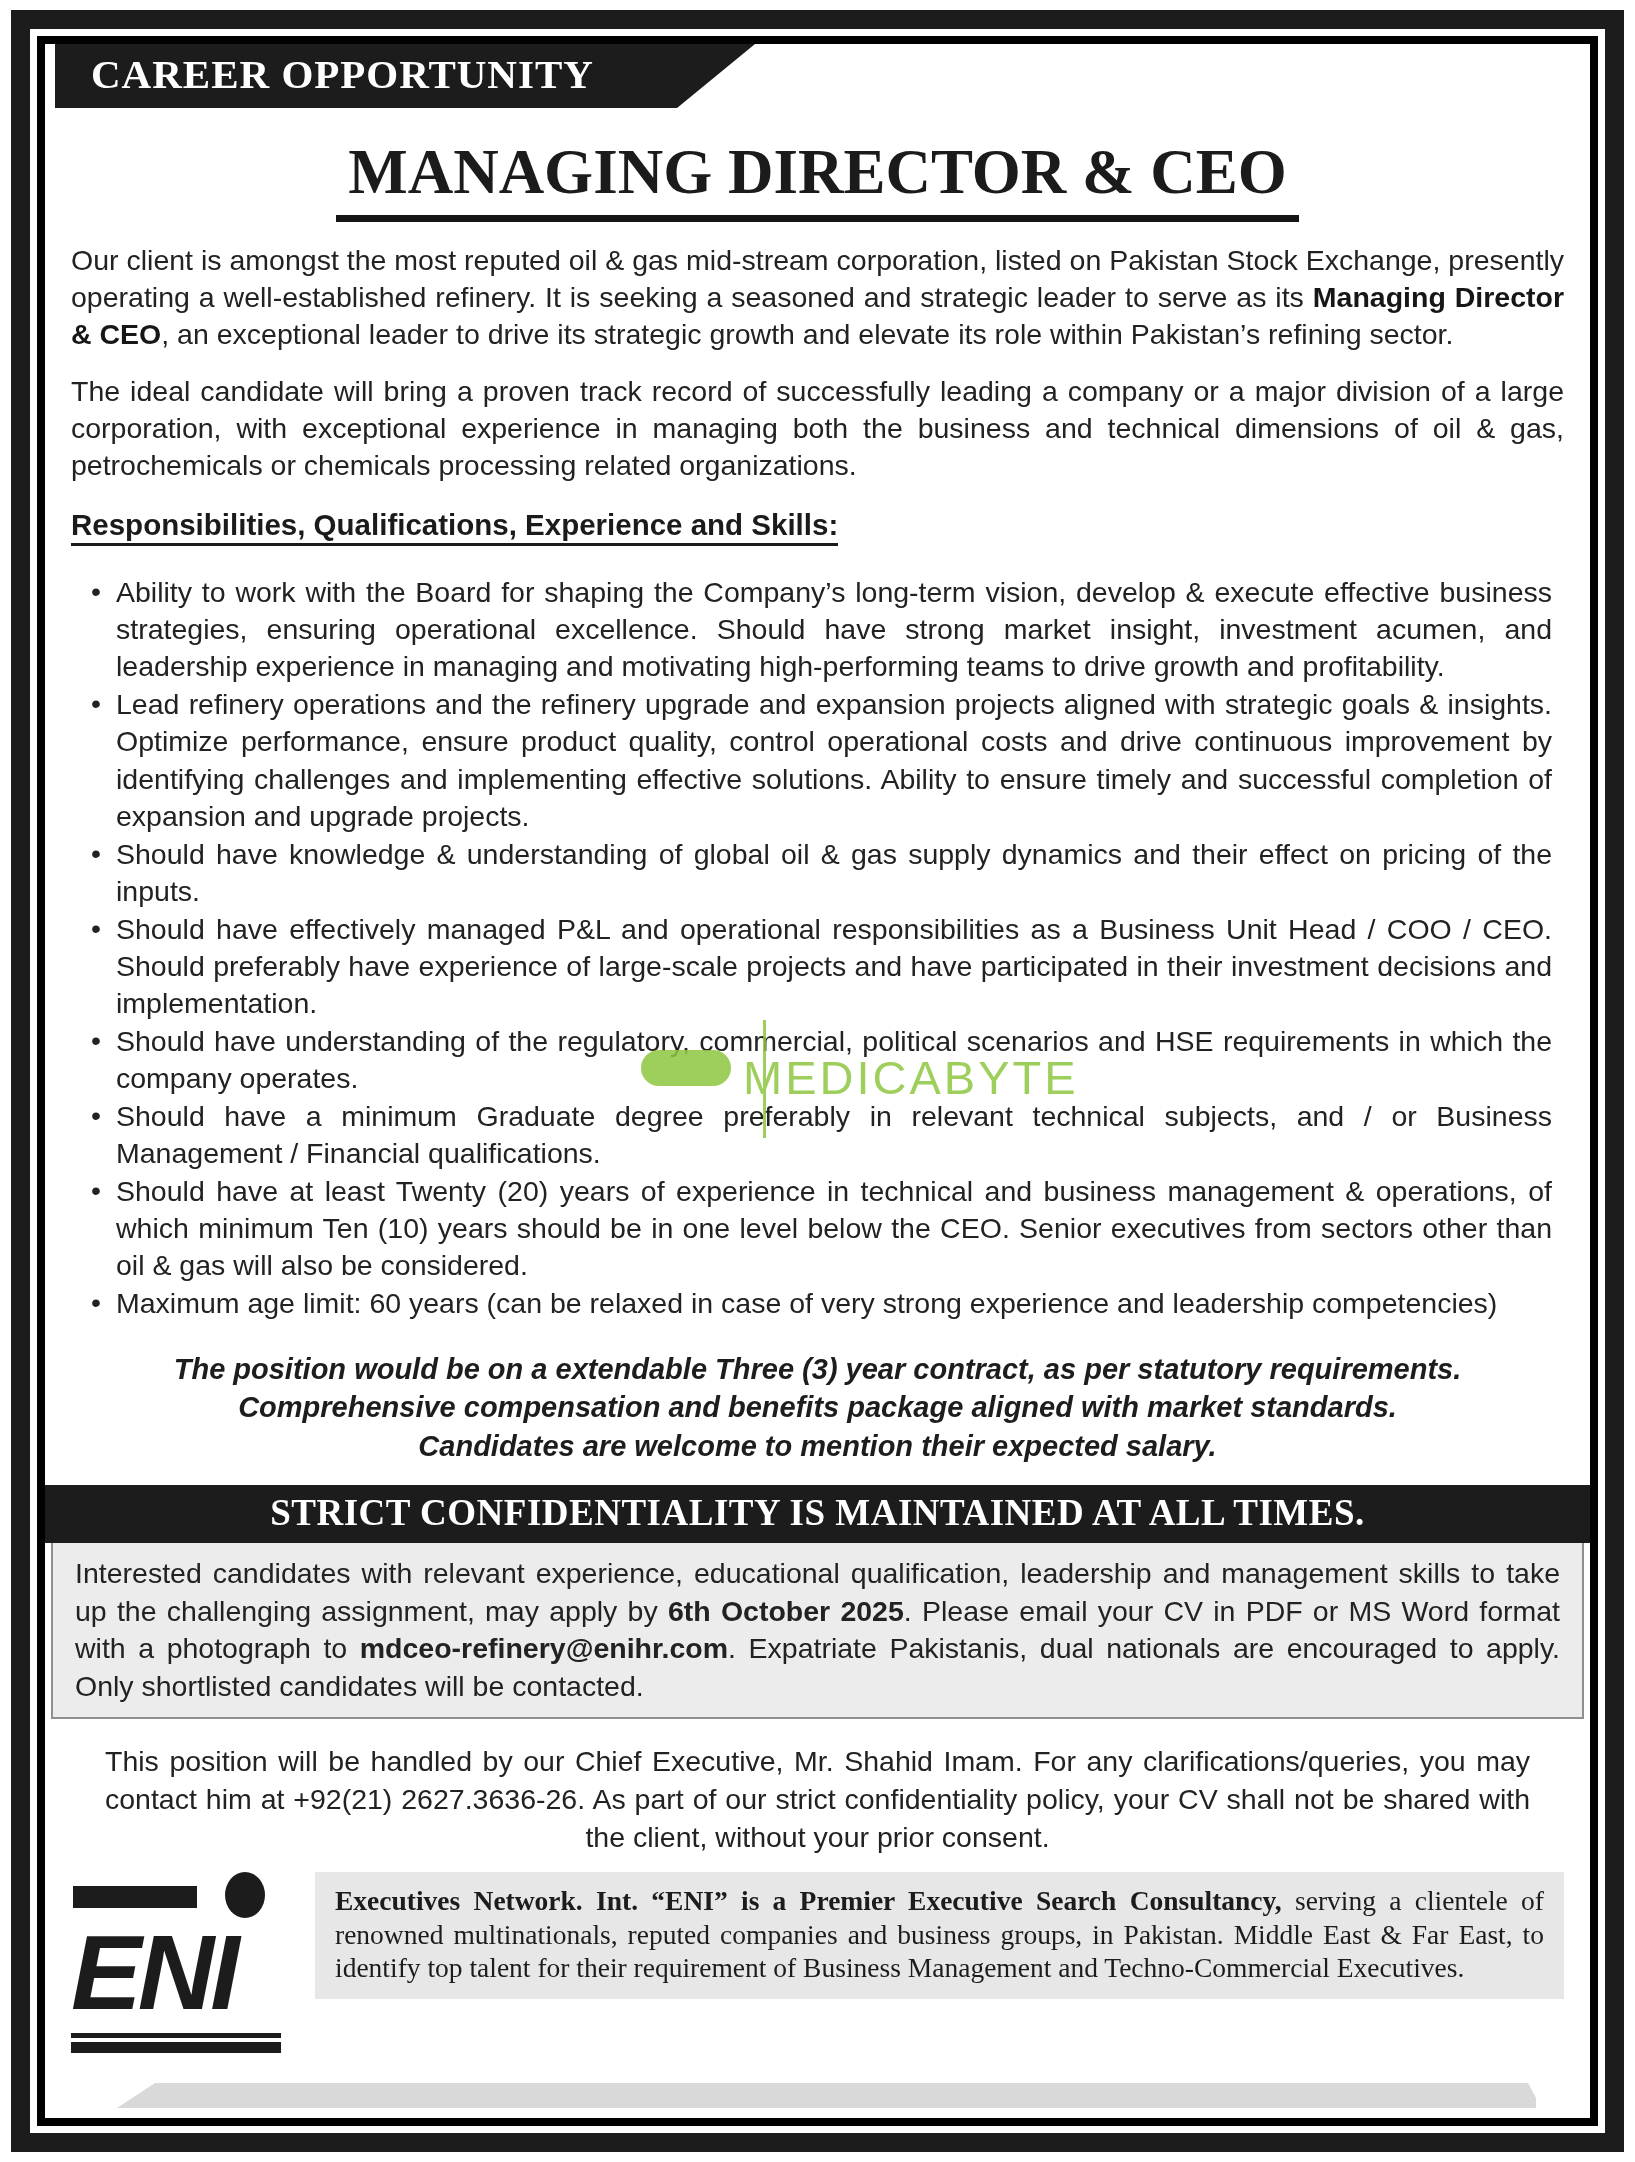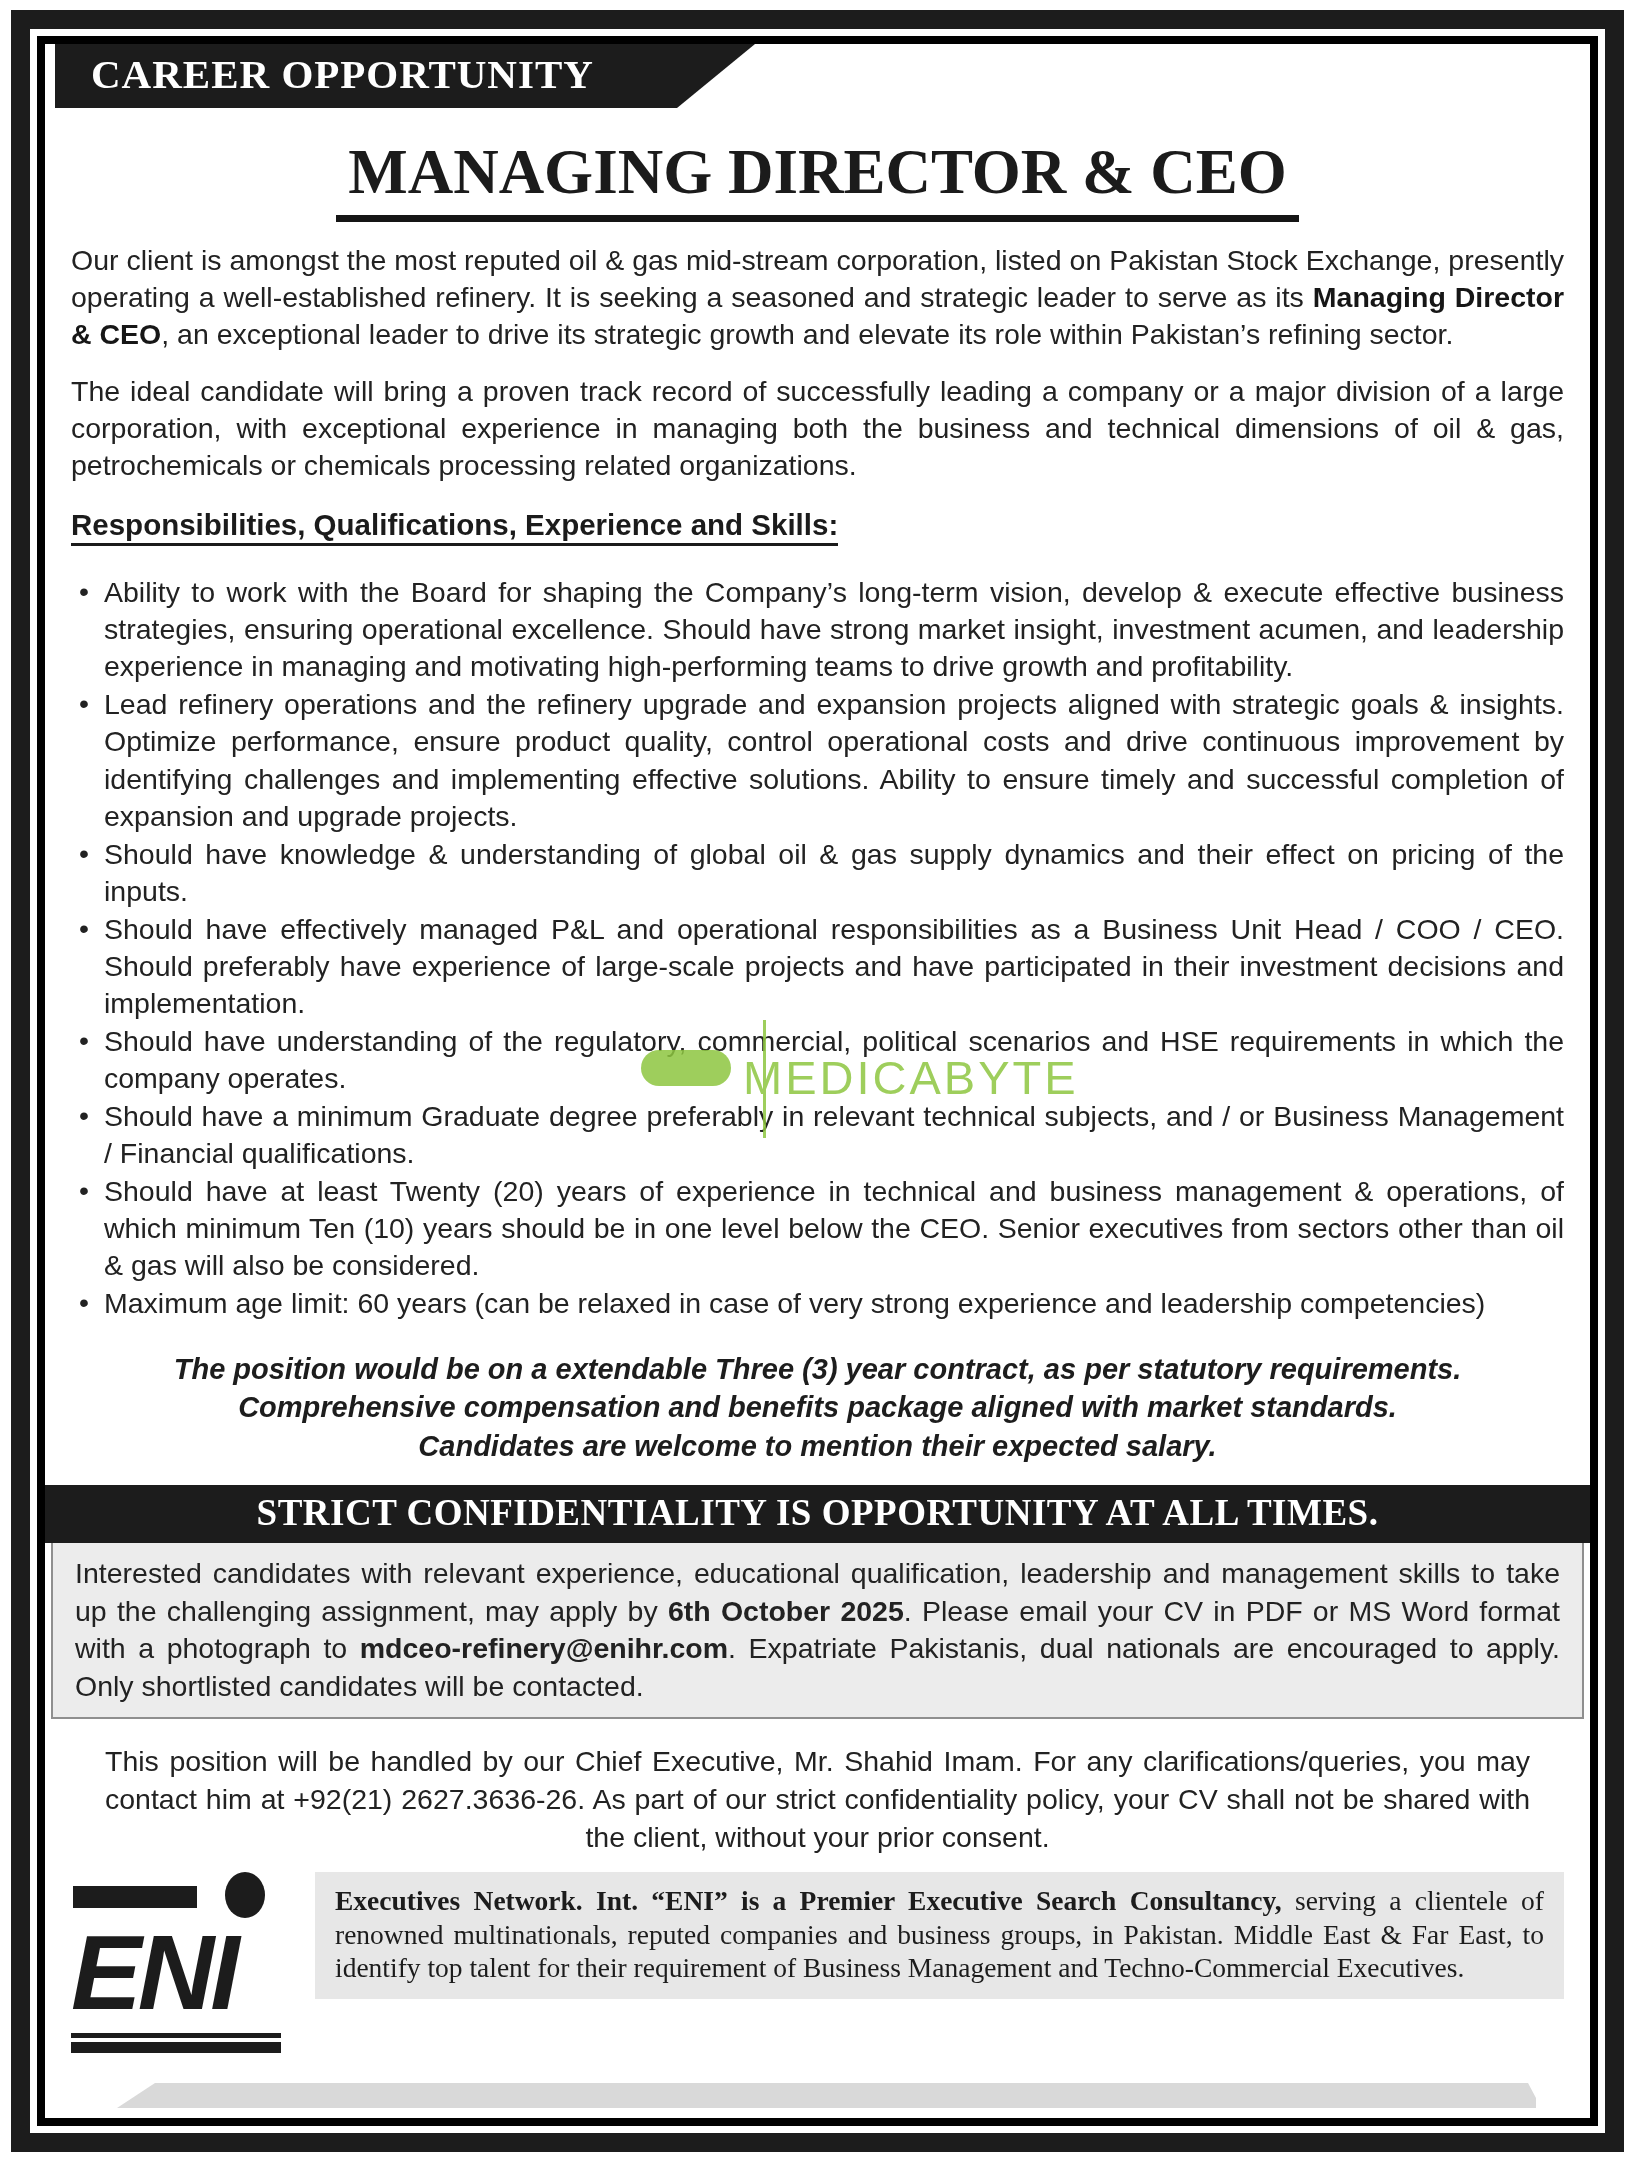--- a/index.html
+++ b/index.html
@@ -39,21 +39,21 @@
 
   .par { font-size:28.5px; line-height:1.30; text-align:justify; margin:20px 0; }
   .par b { color:#161616; }
 
   .section-heading { margin:24px 0 32px; font-size:29.5px; font-weight:bold; color:#1b1b1b; }
   .section-heading .u { border-bottom:3px solid #1b1b1b; padding-bottom:2px; }
 
   .bullets { list-style:none; margin:0; padding:0; }
   .bullets li {
     position:relative; padding-left:33px; font-size:28.5px; line-height:1.30;
-    text-align:justify; margin:1px 0;
+    text-align:justify; margin:1px 12px;
   }
   .bullets li::before { content:"\2022"; position:absolute; left:8px; top:-1px; }
 
   .contract-note {
     margin:28px 40px 20px; text-align:center; font-weight:bold; font-style:italic;
     font-size:29px; line-height:1.32; color:#1d1d1d;
   }
 
   .confidentiality-bar {
     margin:0 -26px; background:#1c1c1c; color:#fff; text-align:center;
@@ -130,21 +130,21 @@
           <li>Should have at least Twenty (20) years of experience in technical and business management &amp; operations, of which minimum Ten (10) years should be in one level below the CEO. Senior executives from sectors other than oil &amp; gas will also be considered.</li>
           <li>Maximum age limit: 60 years (can be relaxed in case of very strong experience and leadership competencies)</li>
         </ul>
 
       <div class="contract-note">
           <div>The position would be on a extendable Three (3) year contract, as per statutory requirements.</div>
           <div>Comprehensive compensation and benefits package aligned with market standards.</div>
           <div>Candidates are welcome to mention their expected salary.</div>
         </div>
 
-      <div class="confidentiality-bar">STRICT CONFIDENTIALITY IS OPPORTUNITY AT ALL TIMES.</div>
+      <div class="confidentiality-bar">STRICT CONFIDENTIALITY IS MAINTAINED AT ALL TIMES.</div>
 
       <div class="apply-box"><span>Interested candidates with relevant experience, educational qualification, leadership and management skills to take up the challenging assignment, may apply by </span><b>6th October 2025</b><span>. Please email your CV in PDF or MS Word format with a photograph to </span><b>mdceo-refinery@enihr.com</b><span>. Expatriate Pakistanis, dual nationals are encouraged to apply. Only shortlisted candidates will be contacted.</span></div>
 
       <p class="handling">This position will be handled by our Chief Executive, Mr. Shahid Imam. For any clarifications/queries, you may contact him at +92(21) 2627.3636-26. As part of our strict confidentiality policy, your CV shall not be shared with the client, without your prior consent.</p>
 
       <div class="footer-row">
         <div class="eni-logo">
           <div class="eni-top">
             <span class="eni-bar"></span>
             <span class="eni-dot"></span>

